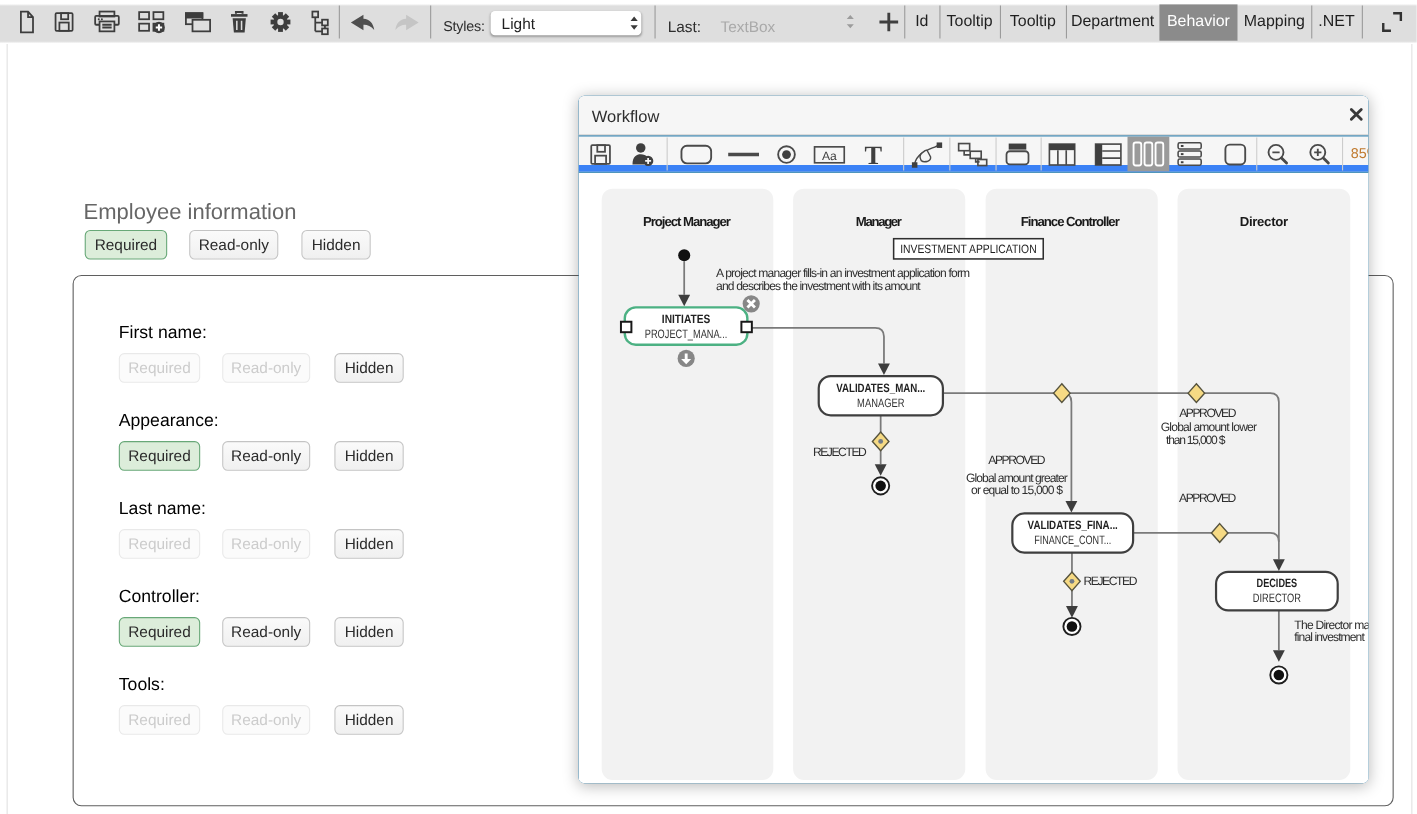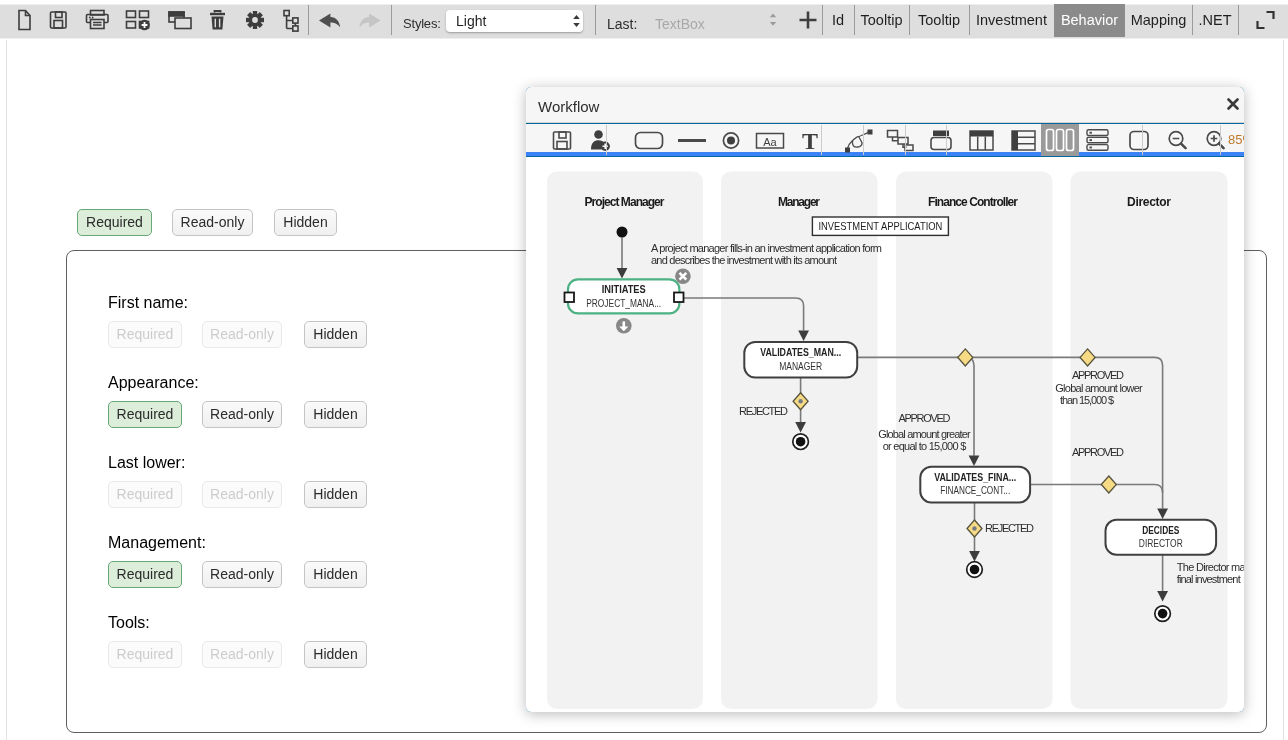--- a/index.html
+++ b/index.html
@@ -37,21 +37,21 @@
 
   
   #dialog { position:absolute; left:526px; top:87px; width:718px; height:625px;
     background:#0369a1; border-radius:5px; box-shadow:0 2px 14px rgba(0,0,0,0.28);
     overflow:hidden; }
   #dlg-title { position:absolute; left:0; top:0; width:100%; height:36px;
     background:#f6f6f6; border-bottom:1px solid #d4d4d4; }
   #dlg-title span { position:absolute; left:12px; top:2px; line-height:36px;
     font-size:15px; color:#2d2d2d; }
   #dlg-toolbar { position:absolute; left:0; top:37px; width:100%; height:32px;
-    background:#f6f6f6; border-bottom:4px solid #3b82f6;padding-left:16px; }
+    background:#f6f6f6; border-bottom:6px solid #3b82f6; }
   .dsep { position:absolute; top:1px; width:1px; height:30px; background:#ccc; }
   #dlg-canvas { position:absolute; left:0; top:70px; width:721px; height:555px; background:#fff; }
 </style>
 </head>
 <body>
 <div id="stage">
 
   <div id="topbar">
     <svg class="abs" width="1288" height="40" viewBox="0 0 1288 40" id="topicons" fill="none" stroke="#3d3d3d" stroke-width="1.6">
 
@@ -118,52 +118,53 @@
     <div class="sep" style="left:595px"></div>
     <div class="tb-label" style="left:607px">Last:</div>
     <div class="tb-label" style="left:655px; color:#a9a9a9">TextBox</div>
     <div class="sep" style="left:822px"></div>
     <div class="tab" style="left:822px; width:32px">Id</div>
     <div class="sep" style="left:854px"></div>
     <div class="tab" style="left:854px; width:55px">Tooltip</div>
     <div class="sep" style="left:909px"></div>
     <div class="tab" style="left:909px; width:60px">Tooltip</div>
     <div class="sep" style="left:969px"></div>
-    <div class="tab" style="left:969px; width:85px">Investment</div>
+    <div class="tab" style="left:969px; width:85px">Department</div>
     <div class="tab" id="tab-behavior" style="left:1054px; width:71px">Behavior</div>
     <div class="tab" style="left:1125px; width:67px">Mapping</div>
     <div class="sep" style="left:1192px"></div>
     <div class="tab" style="left:1192px; width:46px">.NET</div>
     <div class="sep" style="left:1238px"></div>
   </div>
 
   <div id="pageleftline"></div>
   <div id="pagerightline"></div>
+  <div id="emphead">Employee information</div>
   <div class="btn green" style="left:77px;  top:209px; width:75px">Required</div>
   <div class="btn" style="left:172px; top:209px; width:81px">Read-only</div>
   <div class="btn" style="left:274px; top:209px; width:63px">Hidden</div>
 
   <div id="panel"></div>
 
   <div class="flabel" style="left:108px; top:294px">First name:</div>
   <div class="btn dis" style="left:108px; top:321px; width:74px">Required</div>
   <div class="btn dis" style="left:202px; top:321px; width:80px">Read-only</div>
   <div class="btn" style="left:304px; top:321px; width:63px">Hidden</div>
 
   <div class="flabel" style="left:108px; top:374px">Appearance:</div>
   <div class="btn green" style="left:108px; top:401px; width:74px">Required</div>
   <div class="btn" style="left:202px; top:401px; width:80px">Read-only</div>
   <div class="btn" style="left:304px; top:401px; width:63px">Hidden</div>
 
-  <div class="flabel" style="left:108px; top:454px">Last lower:</div>
+  <div class="flabel" style="left:108px; top:454px">Last name:</div>
   <div class="btn dis" style="left:108px; top:481px; width:74px">Required</div>
   <div class="btn dis" style="left:202px; top:481px; width:80px">Read-only</div>
   <div class="btn" style="left:304px; top:481px; width:63px">Hidden</div>
 
-  <div class="flabel" style="left:108px; top:534px">Management:</div>
+  <div class="flabel" style="left:108px; top:534px">Controller:</div>
   <div class="btn green" style="left:108px; top:561px; width:74px">Required</div>
   <div class="btn" style="left:202px; top:561px; width:80px">Read-only</div>
   <div class="btn" style="left:304px; top:561px; width:63px">Hidden</div>
 
   <div class="flabel" style="left:108px; top:614px">Tools:</div>
   <div class="btn dis" style="left:108px; top:641px; width:74px">Required</div>
   <div class="btn dis" style="left:202px; top:641px; width:80px">Read-only</div>
   <div class="btn" style="left:304px; top:641px; width:63px">Hidden</div>
 
   <div id="dialog">

